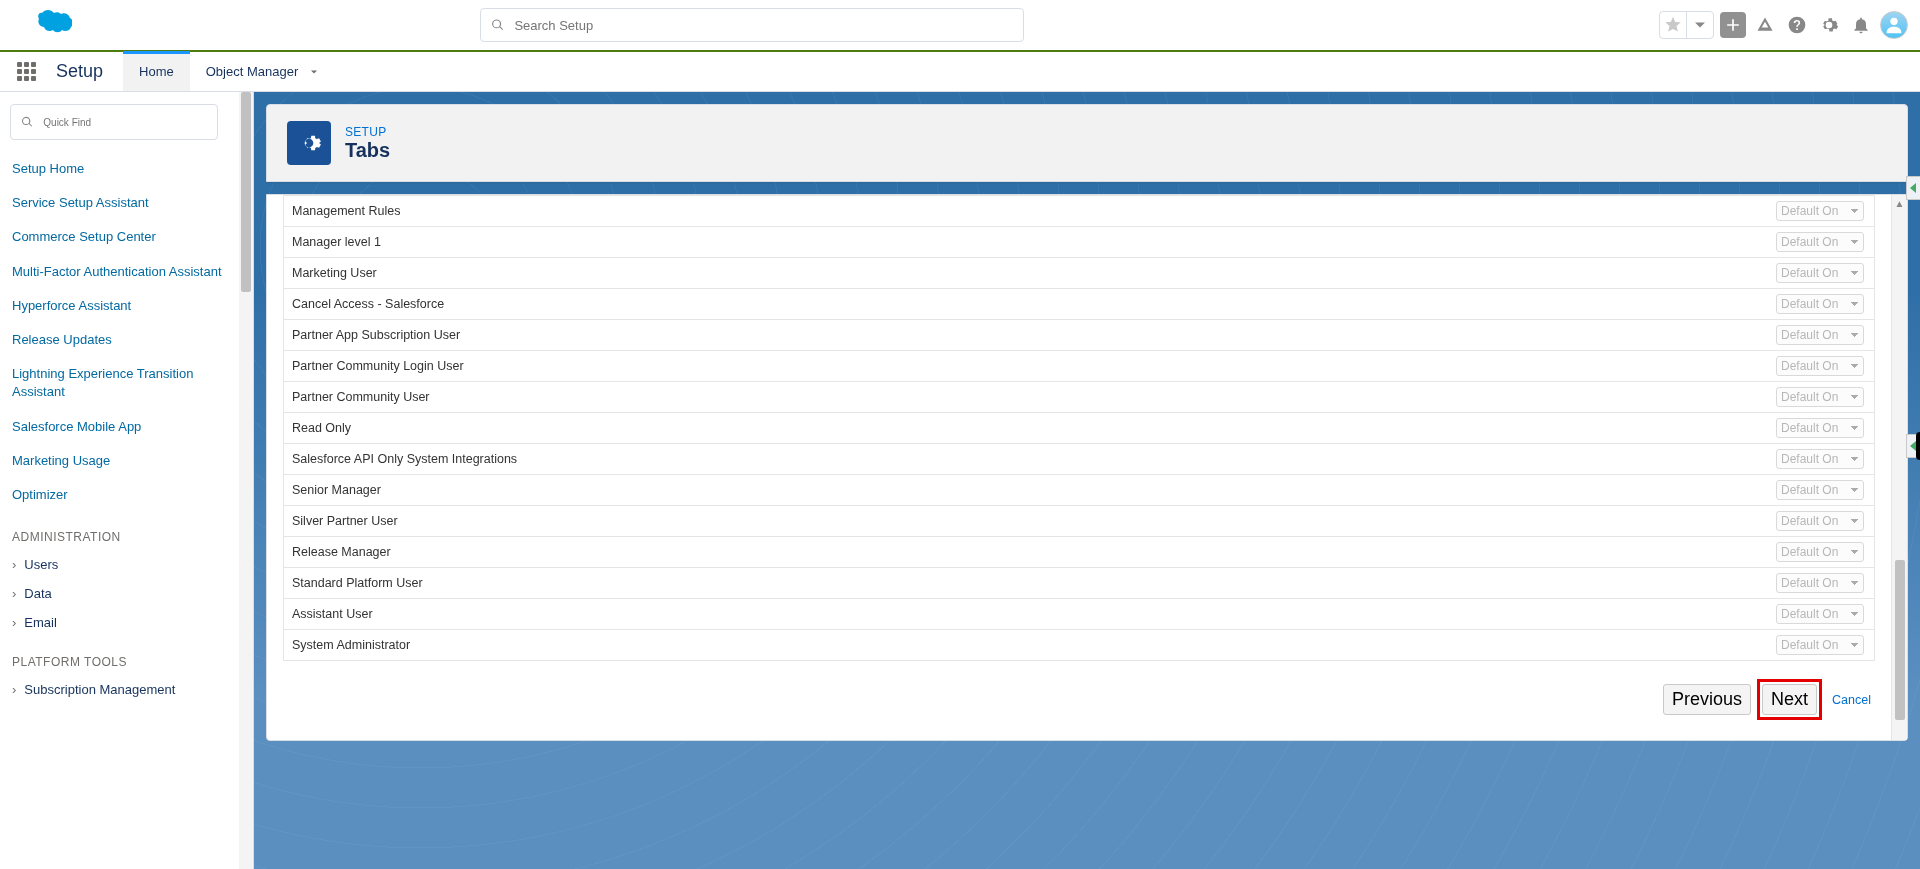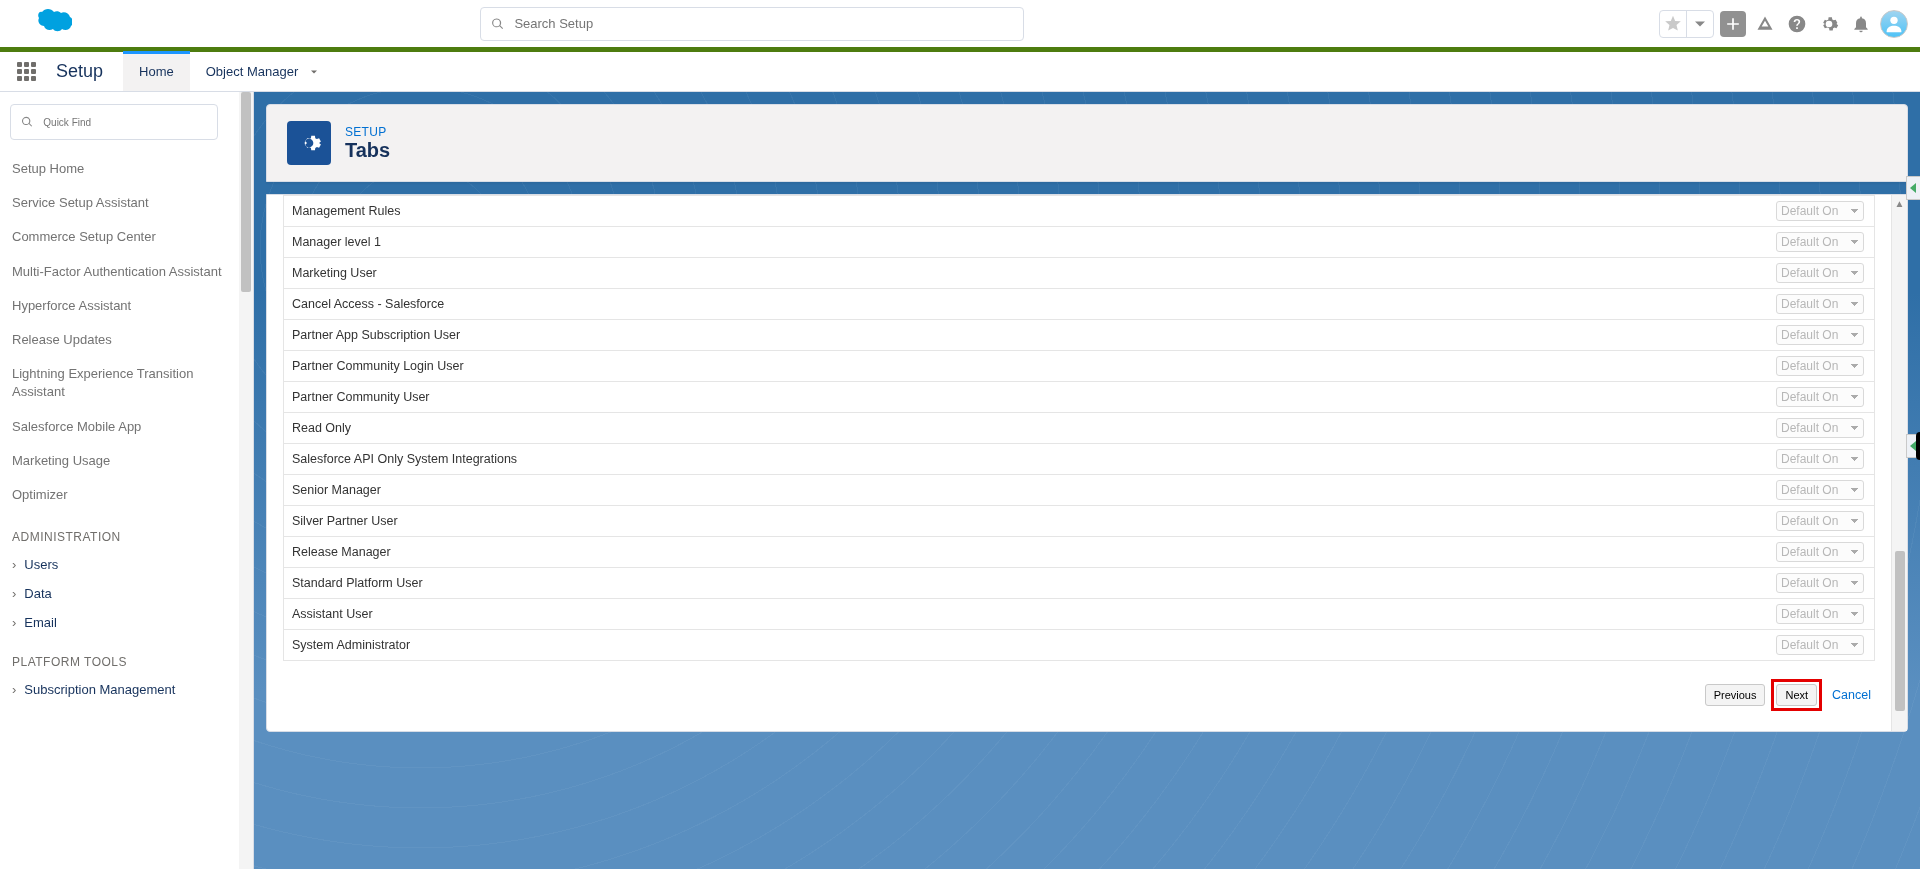--- a/index.html
+++ b/index.html
@@ -1,19 +1,19 @@
 <!DOCTYPE html>
 <html><head>
 <meta charset="utf-8">
 <style>
 * { box-sizing: border-box; margin: 0; padding: 0; }
 body { font-family: "Salesforce Sans", Arial, sans-serif; font-size: 13px; color: #16325c; background: #fff; overflow: hidden; }
 
 
-.global-header { height: 52px; display: flex; align-items: center; padding: 0 12px; border-bottom: 5px solid #4d7c0f; }
+.global-header { height: 52px; display: flex; align-items: center; padding: 0 12px; border-bottom: 2px solid #4d7c0f; }
 .cloud-logo { width: 52px; height: 36px; margin: 0 8px; }
 .search-wrap { flex: 0 0 auto; margin-left: 400px; }
 .search-box { position: relative; width: 544px; height: 34px; border: 1px solid #d8dde6; border-radius: 4px; display: flex; align-items: center; padding: 0 10px; background: #fff; }
 .search-box input { border: none; outline: none; width: 100%; font-size: 13px; background: transparent; }
 .search-icon-g { width: 14px; height: 14px; margin-right: 10px; }
 .header-right { margin-left: auto; display: flex; align-items: center; gap: 6px; }
 .hr-btn { width: 26px; height: 26px; display: flex; align-items: center; justify-content: center; border-radius: 4px; cursor: pointer; color: #706e6b; }
 .hr-btn svg { width: 20px; height: 20px; }
 .star-combo { display: flex; border: 1px solid #d8dde6; border-radius: 4px; height: 28px; }
 .star-combo .hr-btn { border: none; width: 26px; height: 26px; }
@@ -35,21 +35,21 @@
 
 .main-layout { display: flex; height: calc(100vh - 92px); }
 .sidebar-col { width: 254px; border-right: 1px solid #d8dde6; position: relative; display: flex; }
 .sidebar-scroll { width: 240px; overflow-y: auto; padding: 12px 10px; }
 .sidebar-scrollbar-track { width: 14px; background: #f4f4f4; position: relative; }
 .sidebar-scrollbar-thumb { position: absolute; top: 0; left: 2px; width: 10px; height: 200px; background: #c1c1c1; border-radius: 2px; }
 
 .quickfind { position: relative; width: 208px; height: 36px; border: 1px solid #d8dde6; border-radius: 4px; display: flex; align-items: center; padding: 0 10px; margin-bottom: 12px; }
 .quickfind input { border: none; outline: none; width: 100%; font-size: 10px; background: transparent; }
 
-.side-link { display: block; padding: 8px 2px; font-size: 13px; color: #737373; cursor: pointer; line-height: 1.4; }
+.side-link { display: block; padding: 8px 2px; font-size: 13px; color: #0369a1; cursor: pointer; line-height: 1.4; }
 .side-section-title { font-size: 12px; color: #706e6b; letter-spacing: 0.5px; padding: 18px 2px 6px; text-transform: uppercase; }
 .side-expand { display: flex; align-items: center; padding: 7px 2px; font-size: 13px; cursor: pointer; }
 .side-expand .chev-r { margin-right: 8px; color: #706e6b; }
 
 
 .content-col { flex: 1; background: linear-gradient(to bottom, #2f6fa7 0, #2f6fa7 200px, #5a8fc0 600px); padding: 12px; overflow: hidden; position: relative; }
 .content-pattern { position: absolute; inset: 0; opacity: 0.15; background-image: repeating-radial-gradient(circle at 10% 20%, rgba(255,255,255,0.3) 0, rgba(255,255,255,0.3) 1px, transparent 1px, transparent 40px); pointer-events:none;}
 
 .page-header { background: #f3f2f2; border: 1px solid #d8dde6; border-radius: 4px 4px 0 0; padding: 16px 20px; display: flex; align-items: center; gap: 14px; position: relative; z-index: 1; box-shadow: 0 2px 2px rgba(0,0,0,0.05); }
 .page-header-icon { width: 44px; height: 44px; background: #1b5297; border-radius: 4px; display: flex; align-items: center; justify-content: center; color: #fff; }
@@ -63,21 +63,21 @@
 .inner-scrollbar-top-arrow { position: absolute; top: 0; left: 0; right: 0; height: 16px; display:flex;align-items:center;justify-content:center;color:#888;font-size:10px; }
 .inner-scrollbar-thumb { position: absolute; bottom: 20px; left: 3px; width: 10px; height: 160px; background: #c1c1c1; border-radius: 2px; }
 
 .profile-table { width: 100%; border-collapse: collapse; border: 1px solid #e5e5e5; border-top:none;}
 .profile-table tr { border-top: 1px solid #e5e5e5; }
 .profile-table td { padding: 5px 8px; font-size: 12.5px; color: #333; }
 .profile-table td.sel-cell { text-align: right; width: 260px; padding-right: 10px; }
 .def-select { width: 88px; height: 20px; border: 1px solid #c9c9c9; border-radius: 3px; font-size: 12px; color: #999; background: #fcfcfc; padding: 0 4px; appearance: none; -webkit-appearance: none; background-image: linear-gradient(45deg, transparent 50%, #888 50%), linear-gradient(135deg, #888 50%, transparent 50%); background-position: right 8px center, right 4px center; background-size: 4px 4px, 4px 4px; background-repeat: no-repeat; }
 
 .form-actions { display: flex; justify-content: flex-end; align-items: center; gap: 6px; padding: 18px 4px 4px; }
-.btn-grey { background: #f4f4f4; border: 1px solid #c9c9c9; border-radius: 3px; padding: 4px 8px; font-size: 11px; cursor: pointer; }
+.btn-grey { background: #f4f4f4; border: 1px solid #c9c9c9; border-radius: 3px; padding: 4px 8px; font-size: 18px; cursor: pointer; }
 .btn-next-wrap { border: 3px solid #e40000; padding: 2px; }
 .link-cancel { color: #0070d2; font-size: 12.5px; cursor: pointer; text-decoration: none; margin-left: 4px; }
 
 .right-tab-handle { position: absolute; right: 0; top: 84px; width: 14px; height: 24px; background: #eef1f6; border: 1px solid #c9c9c9; border-right: none; display: flex; align-items: center; justify-content: center; cursor: pointer; z-index: 3; }
 .right-tab-handle2 { top: 342px; }
 .right-notch { position: absolute; right: -4px; top: 340px; width: 8px; height: 28px; background: #000; border-radius: 4px 0 0 4px; z-index:3; }
 
 
 svg { fill: currentColor; }
 </style>

